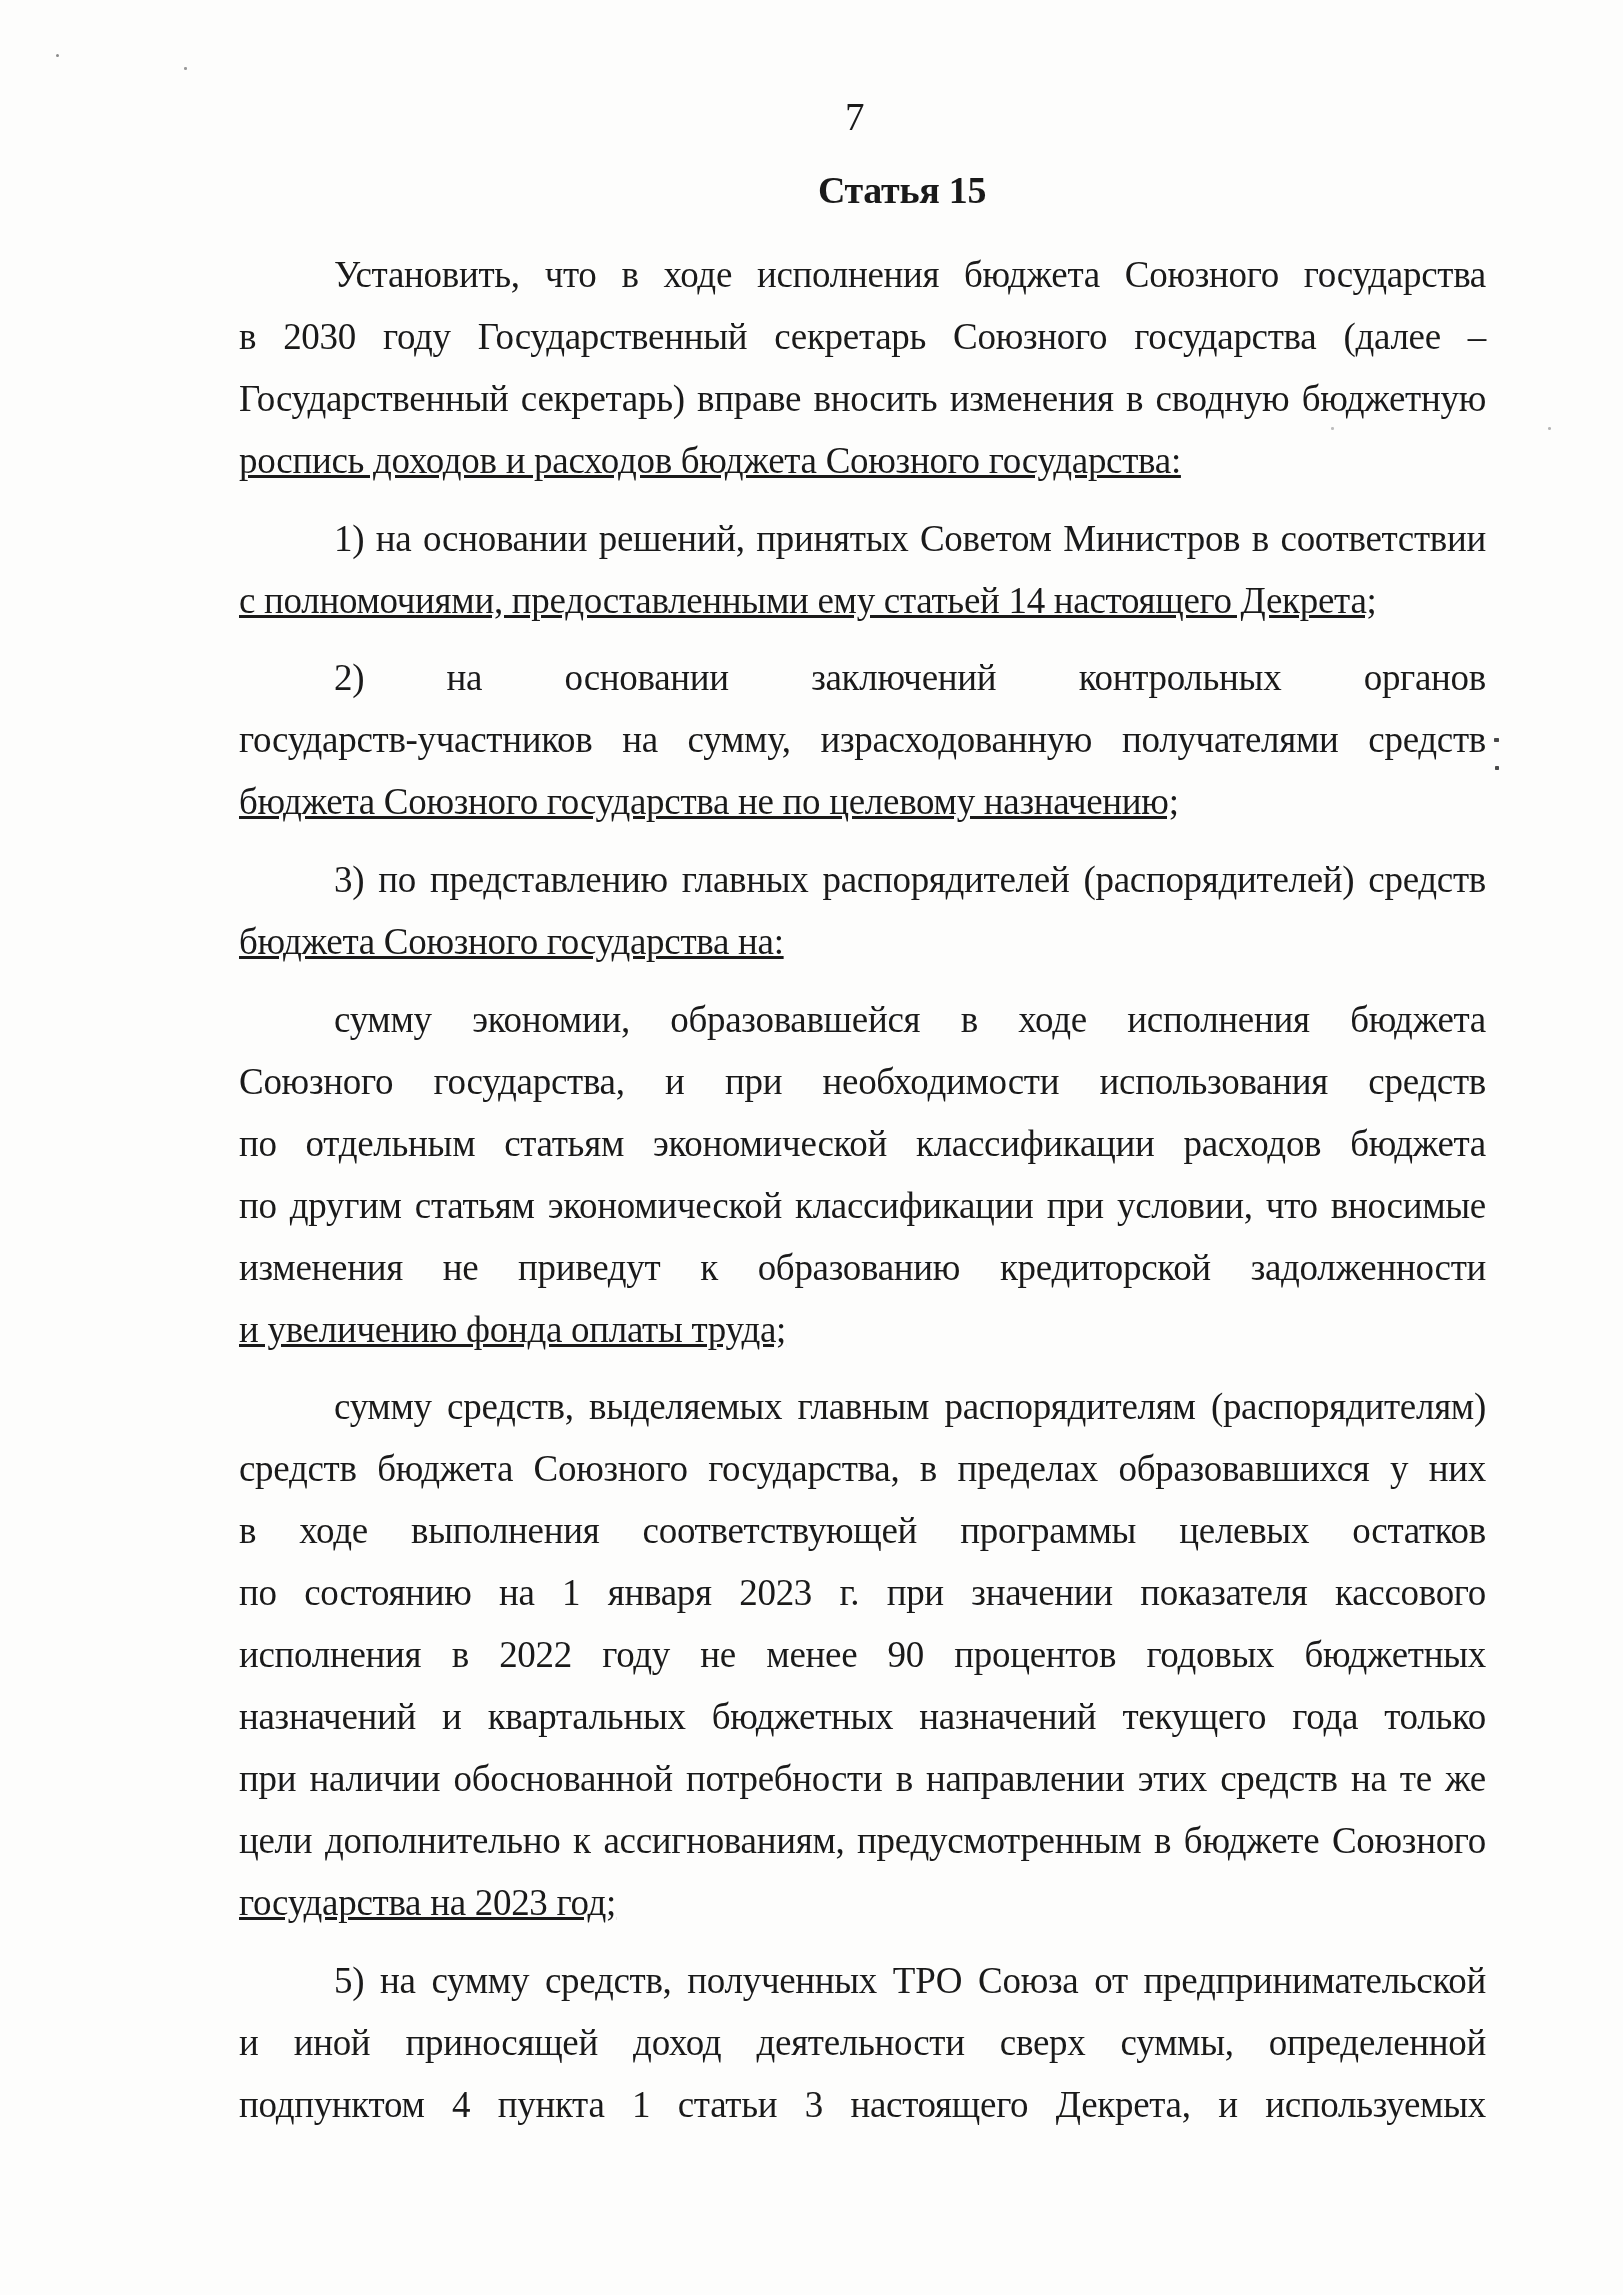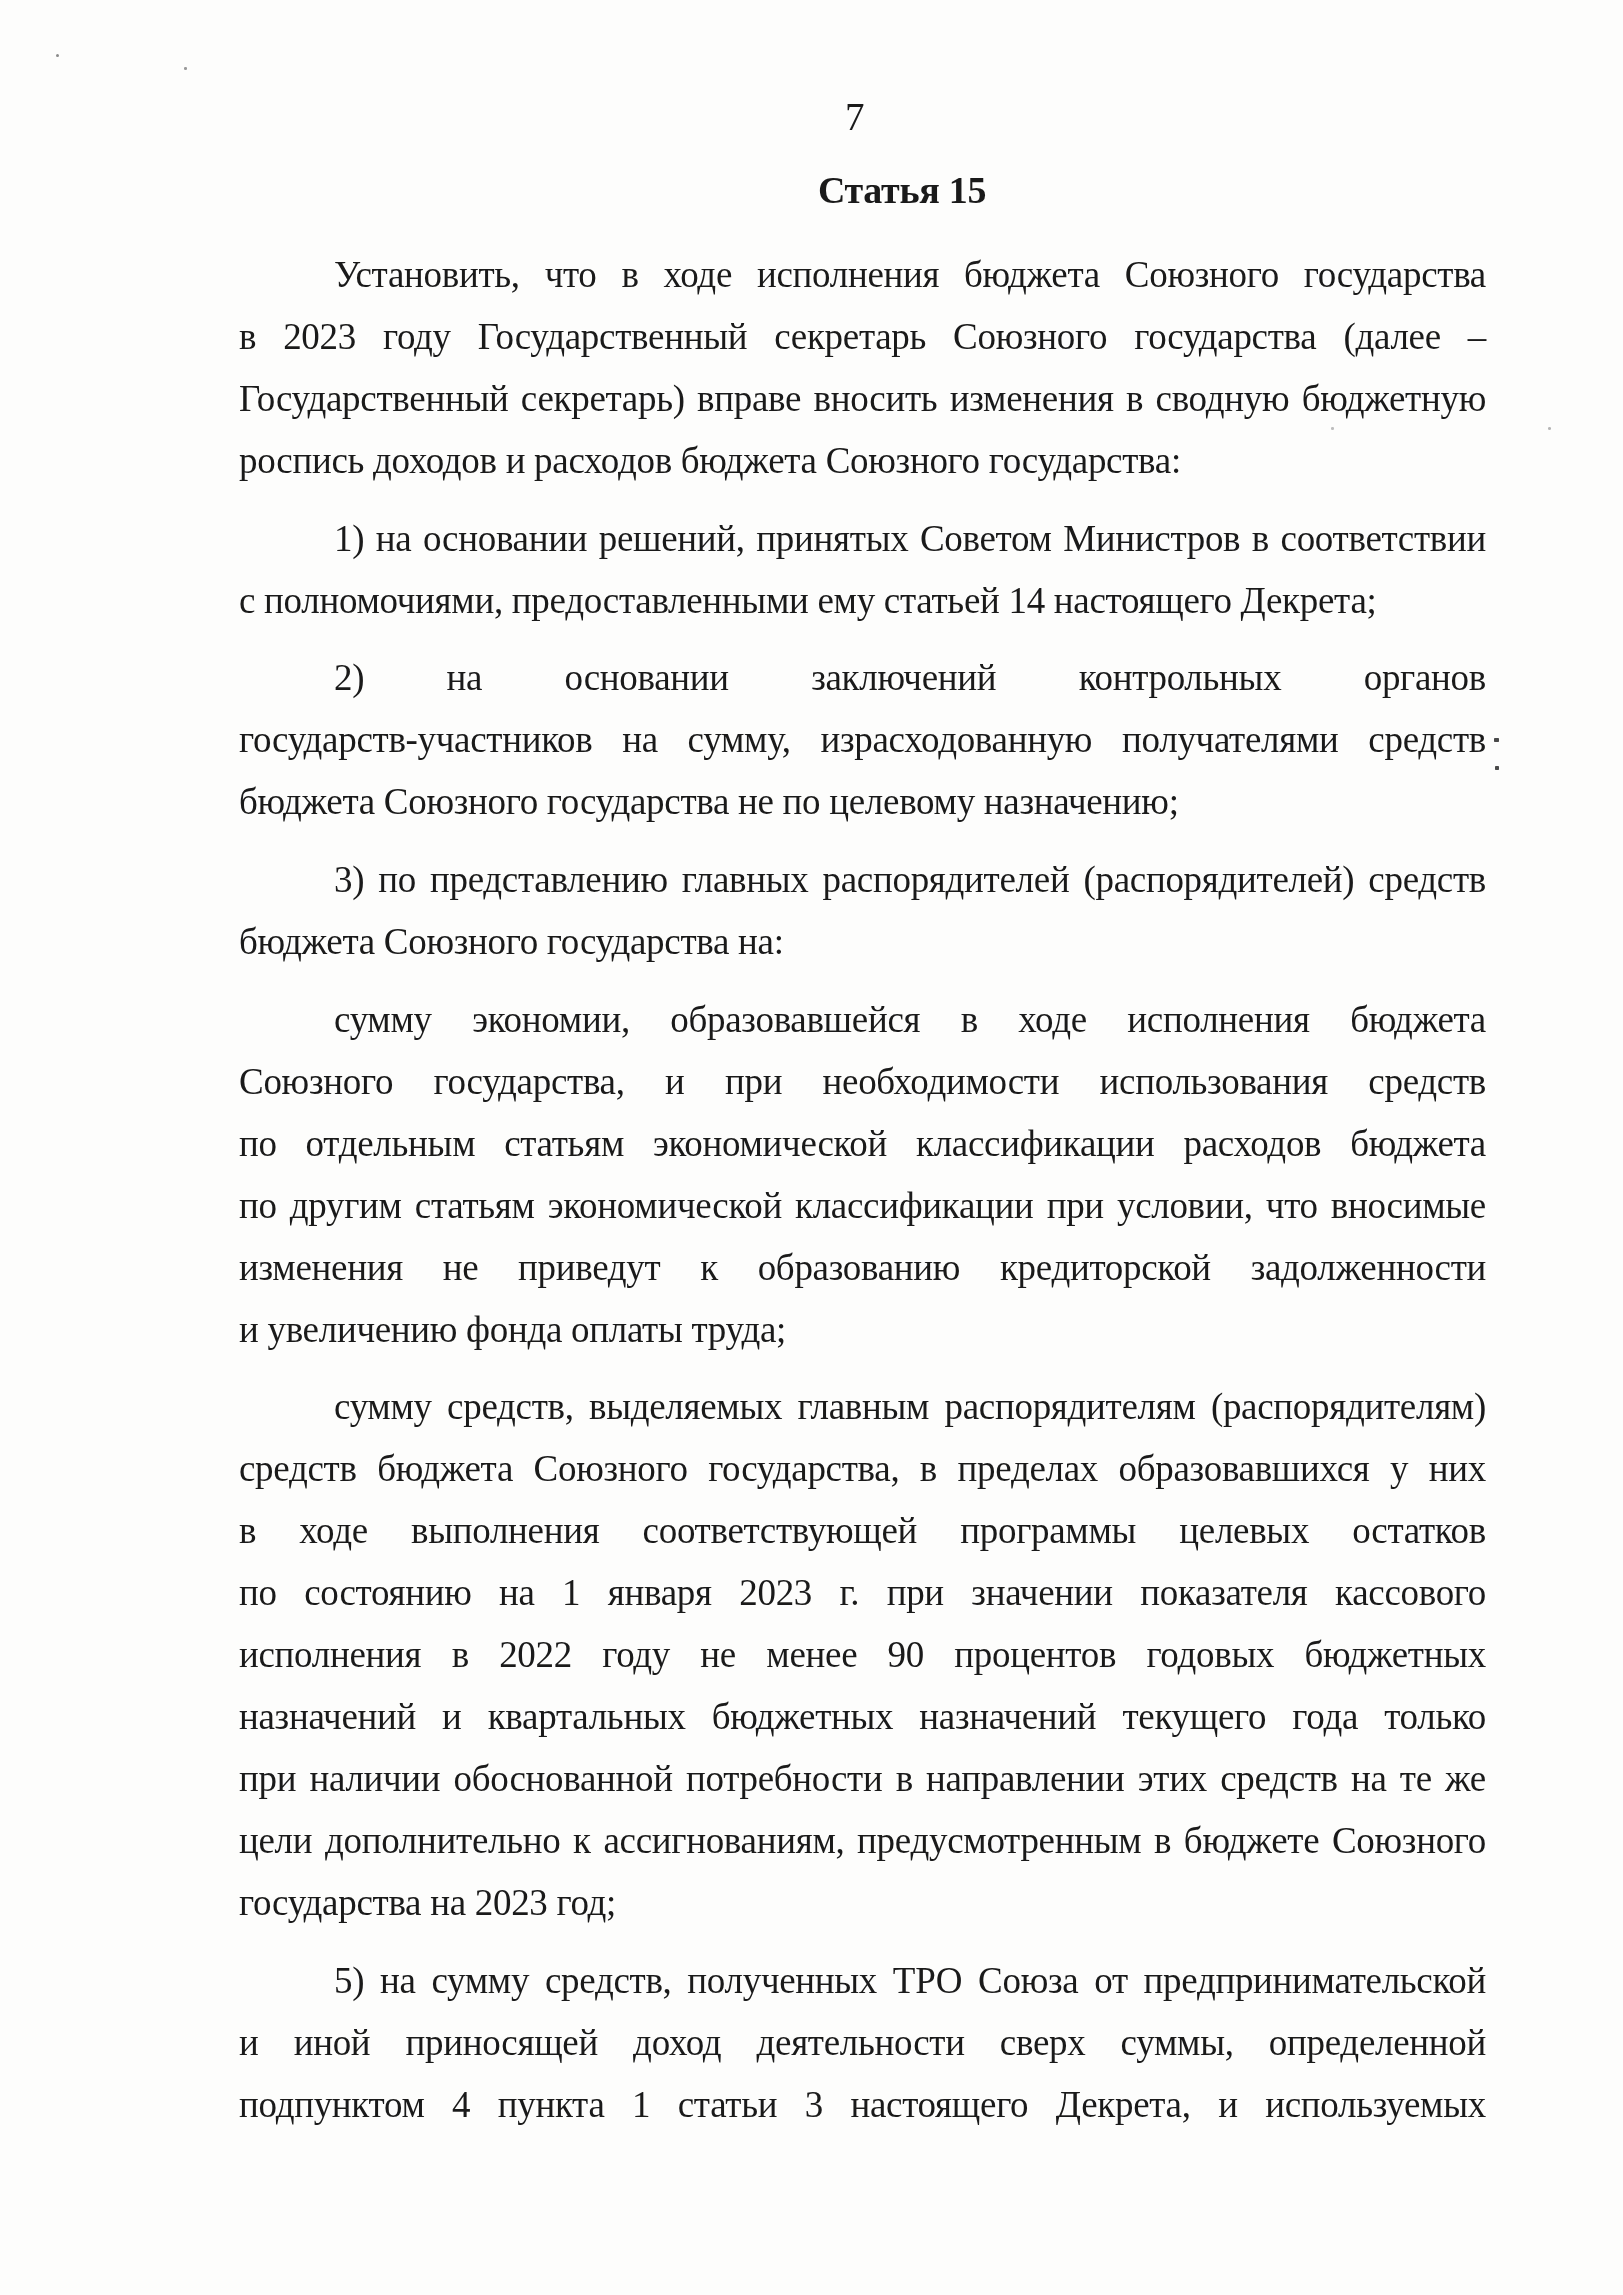--- a/index.html
+++ b/index.html
@@ -45,38 +45,39 @@
   .line {
     line-height: 62px;
     text-align: justify;
     text-align-last: justify;
   }
   .line.first {
     text-indent: 95px;
   }
   .line.last {
     text-align-last: left;
+    text-decoration: underline;
   }
   .speck {
     position: absolute;
     border-radius: 50%;
   }
 </style>
 </head>
 <body>
 
 <div class="page">
   <div class="page-number">7</div>
 
   <div class="heading">Статья 15</div>
 
   <div class="body-text" id="paragraphs">
       <div class="para first-para">
         <div class="line first">Установить, что в ходе исполнения бюджета Союзного государства</div>
-        <div class="line">в 2023 году Государственный секретарь Союзного государства (далее –</div>
+        <div class="line">в 2030 году Государственный секретарь Союзного государства (далее –</div>
         <div class="line">Государственный секретарь) вправе вносить изменения в сводную бюджетную</div>
         <div class="line last">роспись доходов и расходов бюджета Союзного государства:</div>
       </div>
       <div class="para">
         <div class="line first">1) на основании решений, принятых Советом Министров в соответствии</div>
         <div class="line last">с полномочиями, предоставленными ему статьей 14 настоящего Декрета;</div>
       </div>
       <div class="para">
         <div class="line first">2) на основании заключений контрольных органов</div>
         <div class="line">государств-участников на сумму, израсходованную получателями средств</div>

